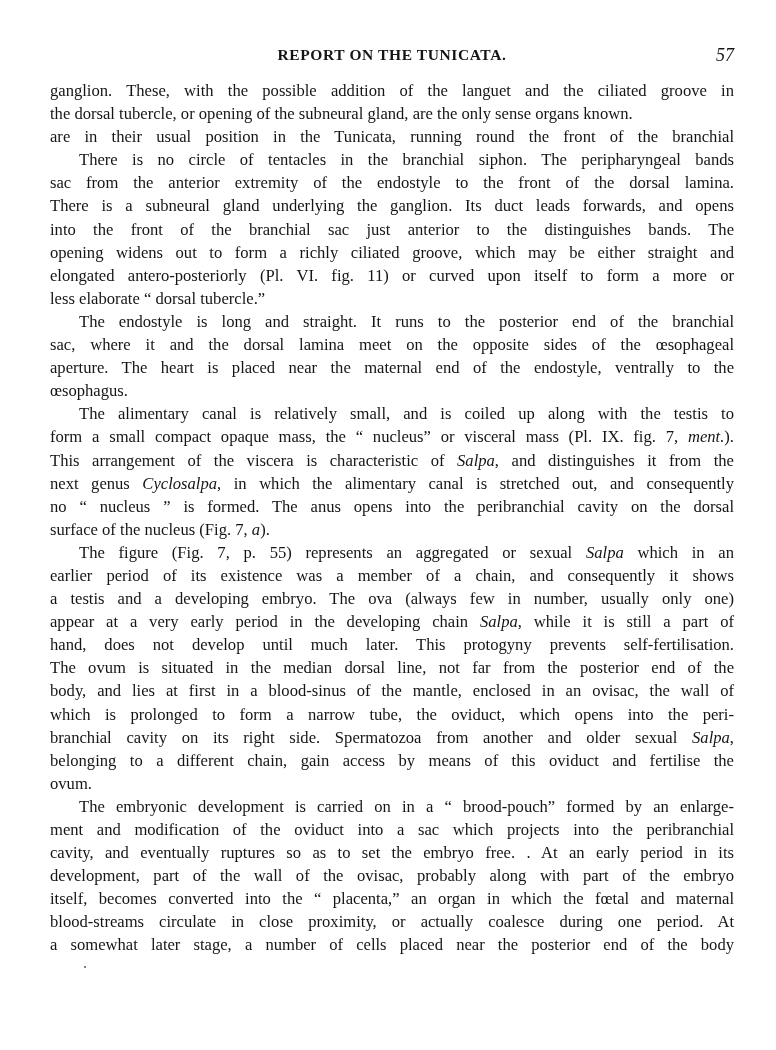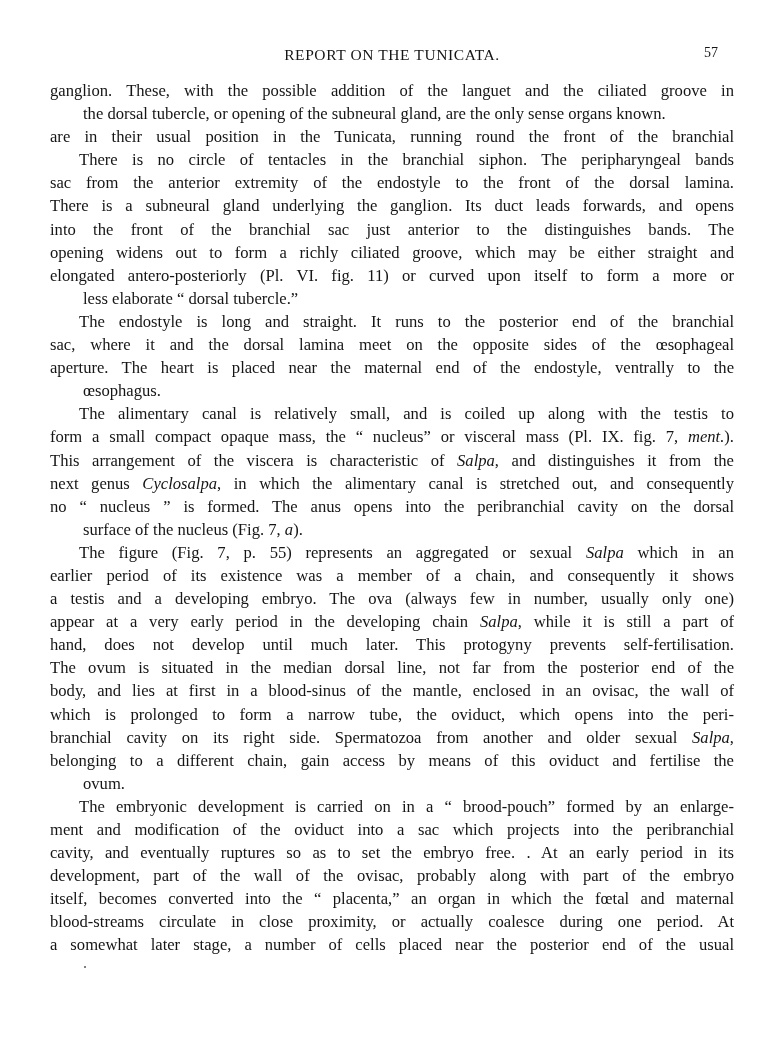--- a/index.html
+++ b/index.html
@@ -28,45 +28,46 @@
     width: 684px;
     height: 22px;
   }
   .running-title {
     position: absolute;
     left: 0; right: 0;
     text-align: center;
     font-size: 15.5px;
     letter-spacing: 0.6px;
     top: 0;
+    font-weight: bold;
   }
   .page-number {
     position: absolute;
-    right: 16px;
+    right: 0;
     top: -1px;
-    font-size: 14px;
+    font-size: 18px;
+    font-style: italic;
   }
   .body-text {
     position: absolute;
     left: 50px;
     top: 79px;
     width: 684px;
   }
   .line {
     display: block;
     height: 23.1px;
     line-height: 23.1px;
     font-size: 16.6px;
     white-space: nowrap;
     text-align: justify;
     text-align-last: justify;
   }
   .line.last {
     text-align-last: left;
-    margin-left: 33px;
   }
   .line.indent {
     padding-left: 29px;
   }
   em { font-style: italic; }
   .stray-mark {
     position: absolute;
     left: 84px;
     top: 966px;
     width: 2px;
@@ -126,18 +127,18 @@
         <span class="line">belonging to a different chain, gain access by means of this oviduct and fertilise the</span>
         <span class="line last">ovum.</span>
       </div>
       <div class="paragraph">
         <span class="line indent">The embryonic development is carried on in a “ brood-pouch” formed by an enlarge-</span>
         <span class="line">ment and modification of the oviduct into a sac which projects into the peribranchial</span>
         <span class="line">cavity, and eventually ruptures so as to set the embryo free. .  At an early period in its</span>
         <span class="line">development, part of the wall of the ovisac, probably along with part of the embryo</span>
         <span class="line">itself, becomes converted into the “ placenta,” an organ in which the fœtal and maternal</span>
         <span class="line">blood-streams circulate in close proximity, or actually coalesce during one period.  At</span>
-        <span class="line">a somewhat later stage, a number of cells placed near the posterior end of the usual</span>
+        <span class="line">a somewhat later stage, a number of cells placed near the posterior end of the body</span>
       </div>
     </div>
 
   <div class="stray-mark"></div>
 </div>
 
 </body></html>

